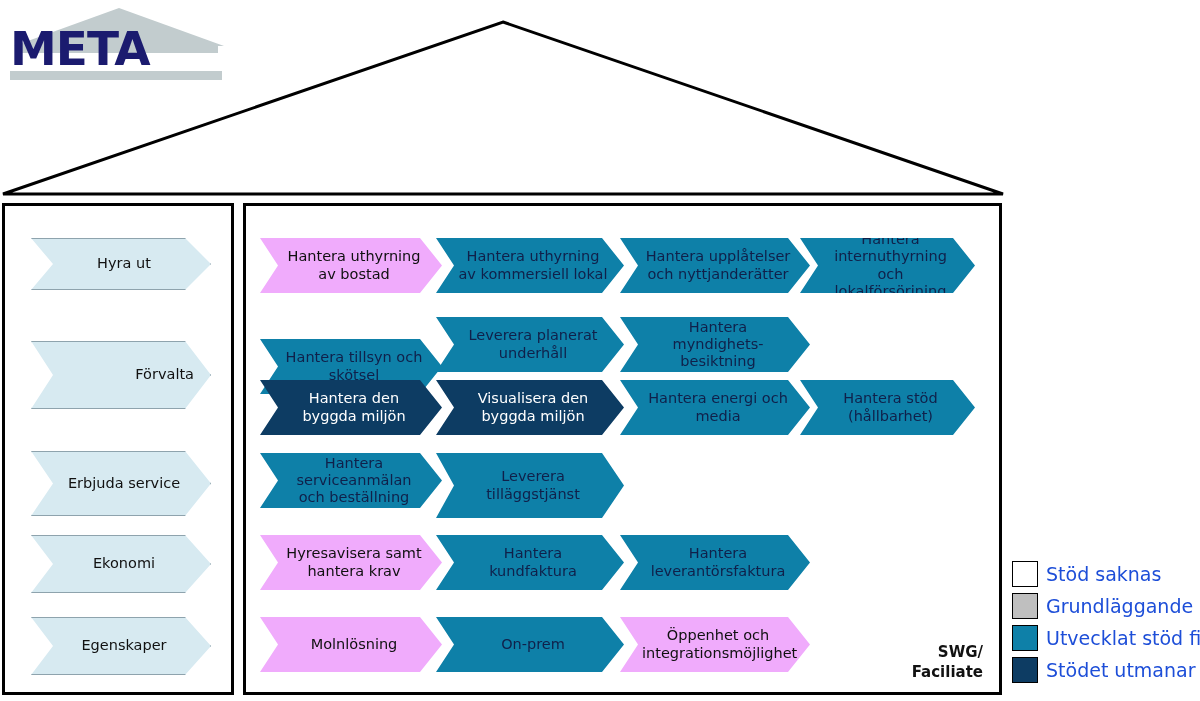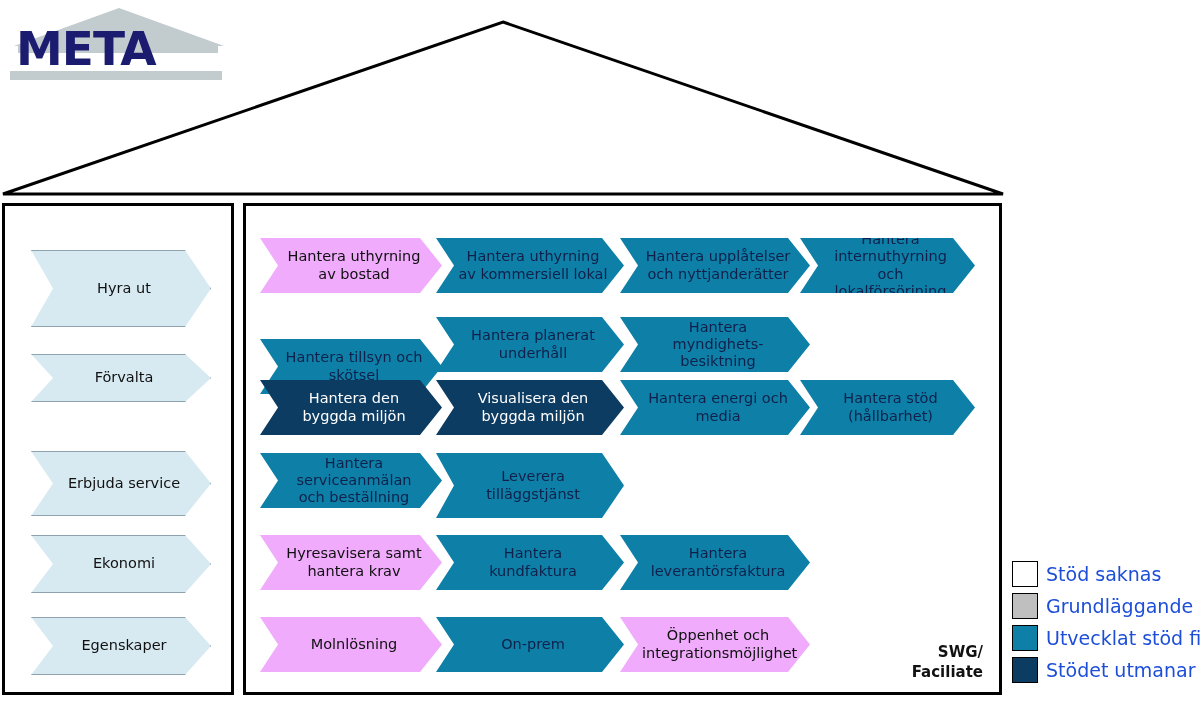--- a/index.html
+++ b/index.html
@@ -10,21 +10,21 @@
   }
   #stage{position:absolute;left:0;top:0;width:1200px;height:701px;}
 
   
   #logo{position:absolute;left:6px;top:8px;width:218px;height:70px;}
   #logo .roof{position:absolute;left:8px;top:0;width:0;height:0;
     border-left:105px solid transparent;border-right:105px solid transparent;
     border-bottom:38px solid #c2ccce;}
   #logo .bar-top{position:absolute;left:12px;top:38px;width:200px;height:7px;background:#c2ccce;}
   #logo .bar-bot{position:absolute;left:4px;top:63px;width:212px;height:9px;background:#c2ccce;}
-  #logo .word{position:absolute;left:10px;top:18px;width:210px;
+  #logo .word{position:absolute;left:4px;top:18px;width:210px;
     font-family:"DejaVu Sans","Liberation Sans",sans-serif;
     font-size:47px;font-weight:bold;letter-spacing:-1px;color:#1b1b6f;line-height:46px;}
 
   
   #roof{position:absolute;left:0px;top:12px;width:1010px;height:190px;}
 
   
   .frame{position:absolute;border:3px solid #000000;background:#ffffff;box-sizing:border-box;}
   #left-frame{left:2px;top:203px;width:232px;height:492px;}
   #right-frame{left:243px;top:203px;width:759px;height:492px;}
@@ -70,24 +70,24 @@
     <div class="word">META</div>
     <div class="bar-bot"></div>
   </div>
 
   <svg id="roof" viewBox="0 0 1010 190" preserveAspectRatio="none">
     <polygon points="503,10 1003,182 3,182" fill="#ffffff" stroke="#000000" stroke-width="3"></polygon>
   </svg>
 
   <div class="frame" id="left-frame">
     <div id="cats">
-        <div class="chev cat" style="left: 26px; top: 44px; width: 180px; height: 77px;">
+        <div class="chev cat" style="left: 26px; top: 32px; width: 180px; height: 52px;">
           <span>Hyra ut</span>
         </div>
-        <div class="chev cat" style="left: 26px; top: 148px; width: 180px; height: 48px;">
+        <div class="chev cat" style="left: 26px; top: 135px; width: 180px; height: 68px; text-align: right;">
           <span>Förvalta</span>
         </div>
         <div class="chev cat" style="left: 26px; top: 245px; width: 180px; height: 65px;">
           <span>Erbjuda service</span>
         </div>
         <div class="chev cat" style="left: 26px; top: 329px; width: 180px; height: 58px;">
           <span>Ekonomi</span>
         </div>
         <div class="chev cat" style="left: 26px; top: 411px; width: 180px; height: 58px;">
           <span>Egenskaper</span>
@@ -106,21 +106,21 @@
         <div class="chev proc shape lvl-dev" style="left: 374px; top: 32px; width: 190px; height: 55px;">
           <span>Hantera upplåtelser och nyttjanderätter</span>
         </div>
         <div class="chev proc shape lvl-dev" style="left: 554px; top: 32px; width: 175px; height: 55px;">
           <span>Hantera internuthyrning och lokalförsörjning</span>
         </div>
         <div class="chev proc shape lvl-dev" style="left: 14px; top: 111px; width: 182px; height: 55px; margin-top: 22px;">
           <span>Hantera tillsyn och skötsel</span>
         </div>
         <div class="chev proc shape lvl-dev" style="left: 190px; top: 111px; width: 188px; height: 55px;">
-          <span>Hantera planerat underhåll</span>
+          <span>Leverera planerat underhåll</span>
         </div>
         <div class="chev proc shape lvl-dev" style="left: 374px; top: 111px; width: 190px; height: 55px;">
           <span>Hantera myndighets- besiktning</span>
         </div>
         <div class="chev proc shape lvl-norm" style="left: 14px; top: 174px; width: 182px; height: 55px;">
           <span>Hantera den byggda miljön</span>
         </div>
         <div class="chev proc shape lvl-norm" style="left: 190px; top: 174px; width: 188px; height: 55px;">
           <span>Visualisera den byggda miljön</span>
         </div>

